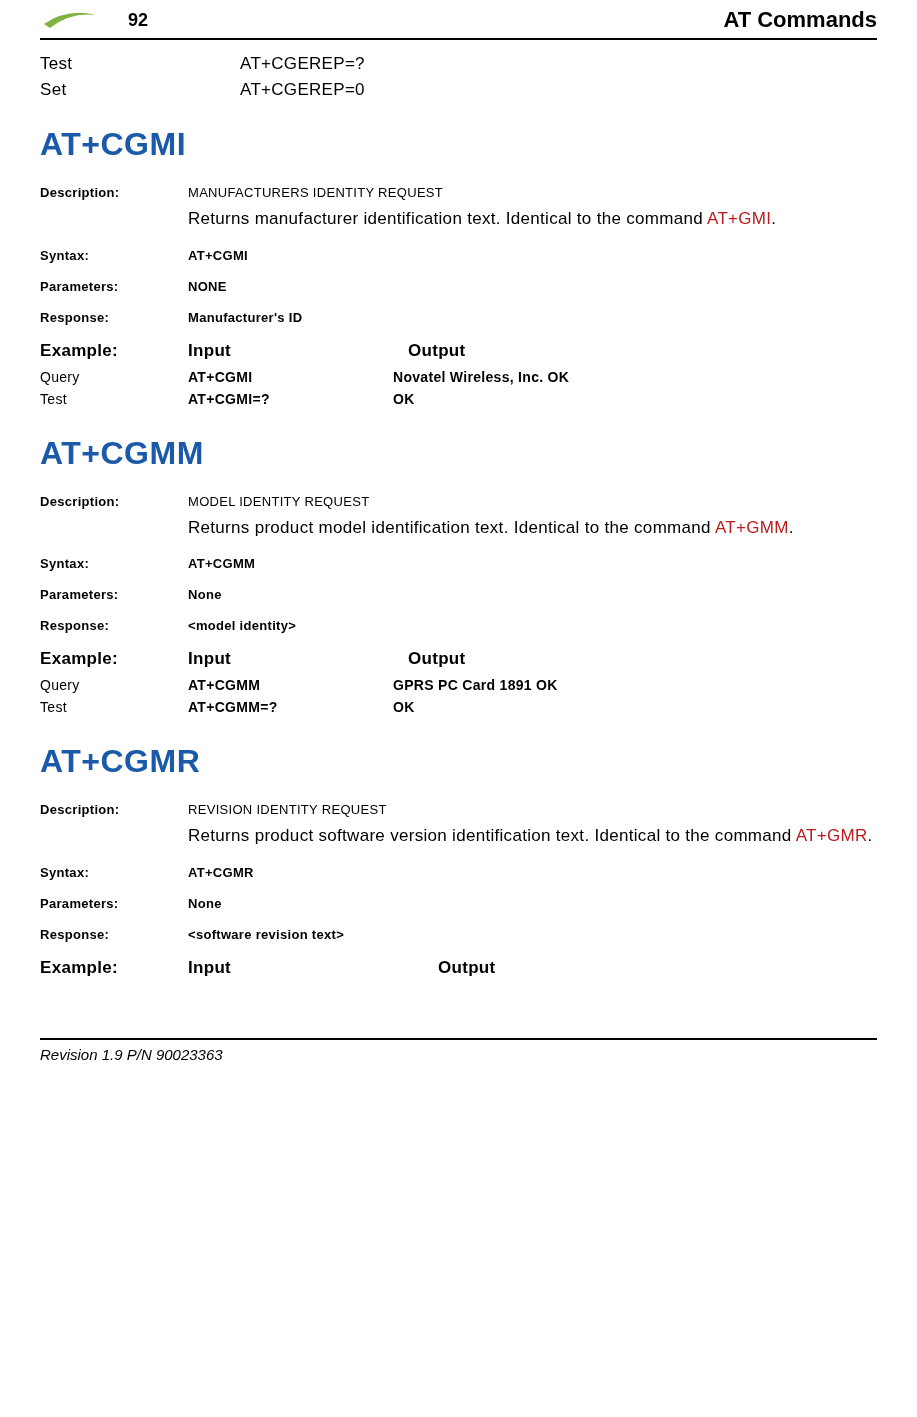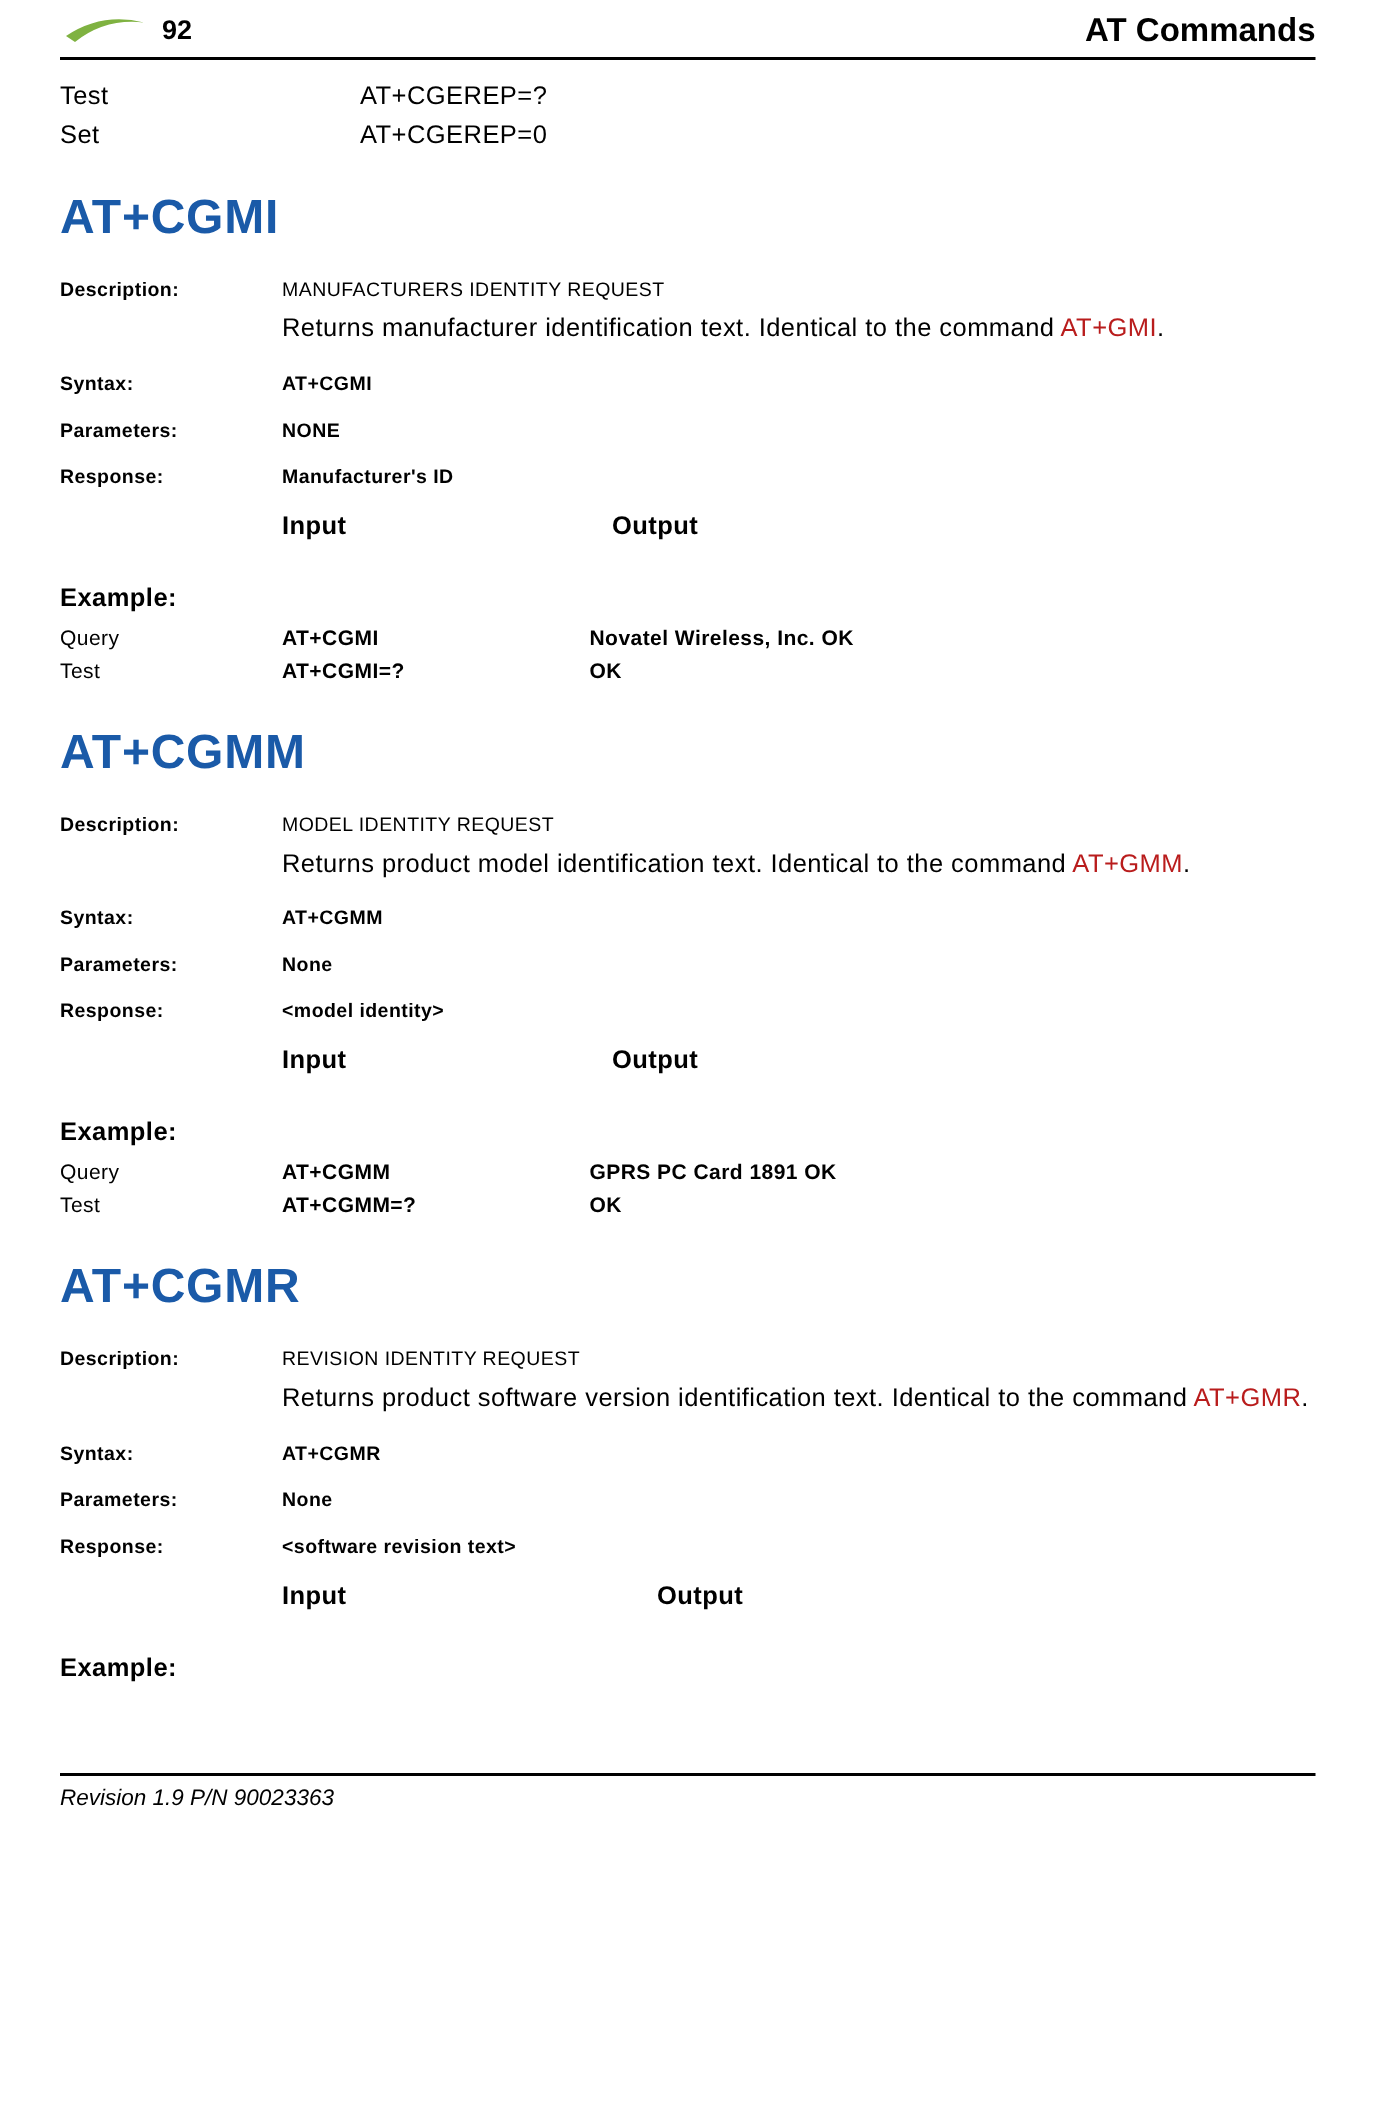--- a/index.html
+++ b/index.html
@@ -17,21 +17,21 @@
   .header-row {
     display: flex;
     align-items: center;
     justify-content: space-between;
     padding-top: 6px;
     margin-bottom: 4px;
   }
   .header-left {
     display: flex;
     align-items: center;
-    gap: 8px;
+    gap: 28px;
   }
   .logo {
     width: 60px;
     height: 28px;
   }
   .page-number {
     font-size: 18px;
     font-weight: bold;
   }
   .header-right {
@@ -92,21 +92,21 @@
   .link {
     color: #b91c1c;
   }
   .example-header {
     display: flex;
     font-size: 17px;
     font-weight: bold;
     margin-bottom: 8px;
     letter-spacing: 0.3px;
   }
-  .example-header .c1 { width: 148px; margin-top: 48px; }
+  .example-header .c1 { width: 148px; }
   .example-header .c2 { width: 220px; }
   .example-header .c3 { flex: 1; }
   .example-row {
     display: flex;
     font-size: 14px;
     margin-bottom: 6px;
     letter-spacing: 0.3px;
   }
   .example-row .c1 { width: 148px; }
   .example-row .c2 { width: 205px; font-weight: bold; }

